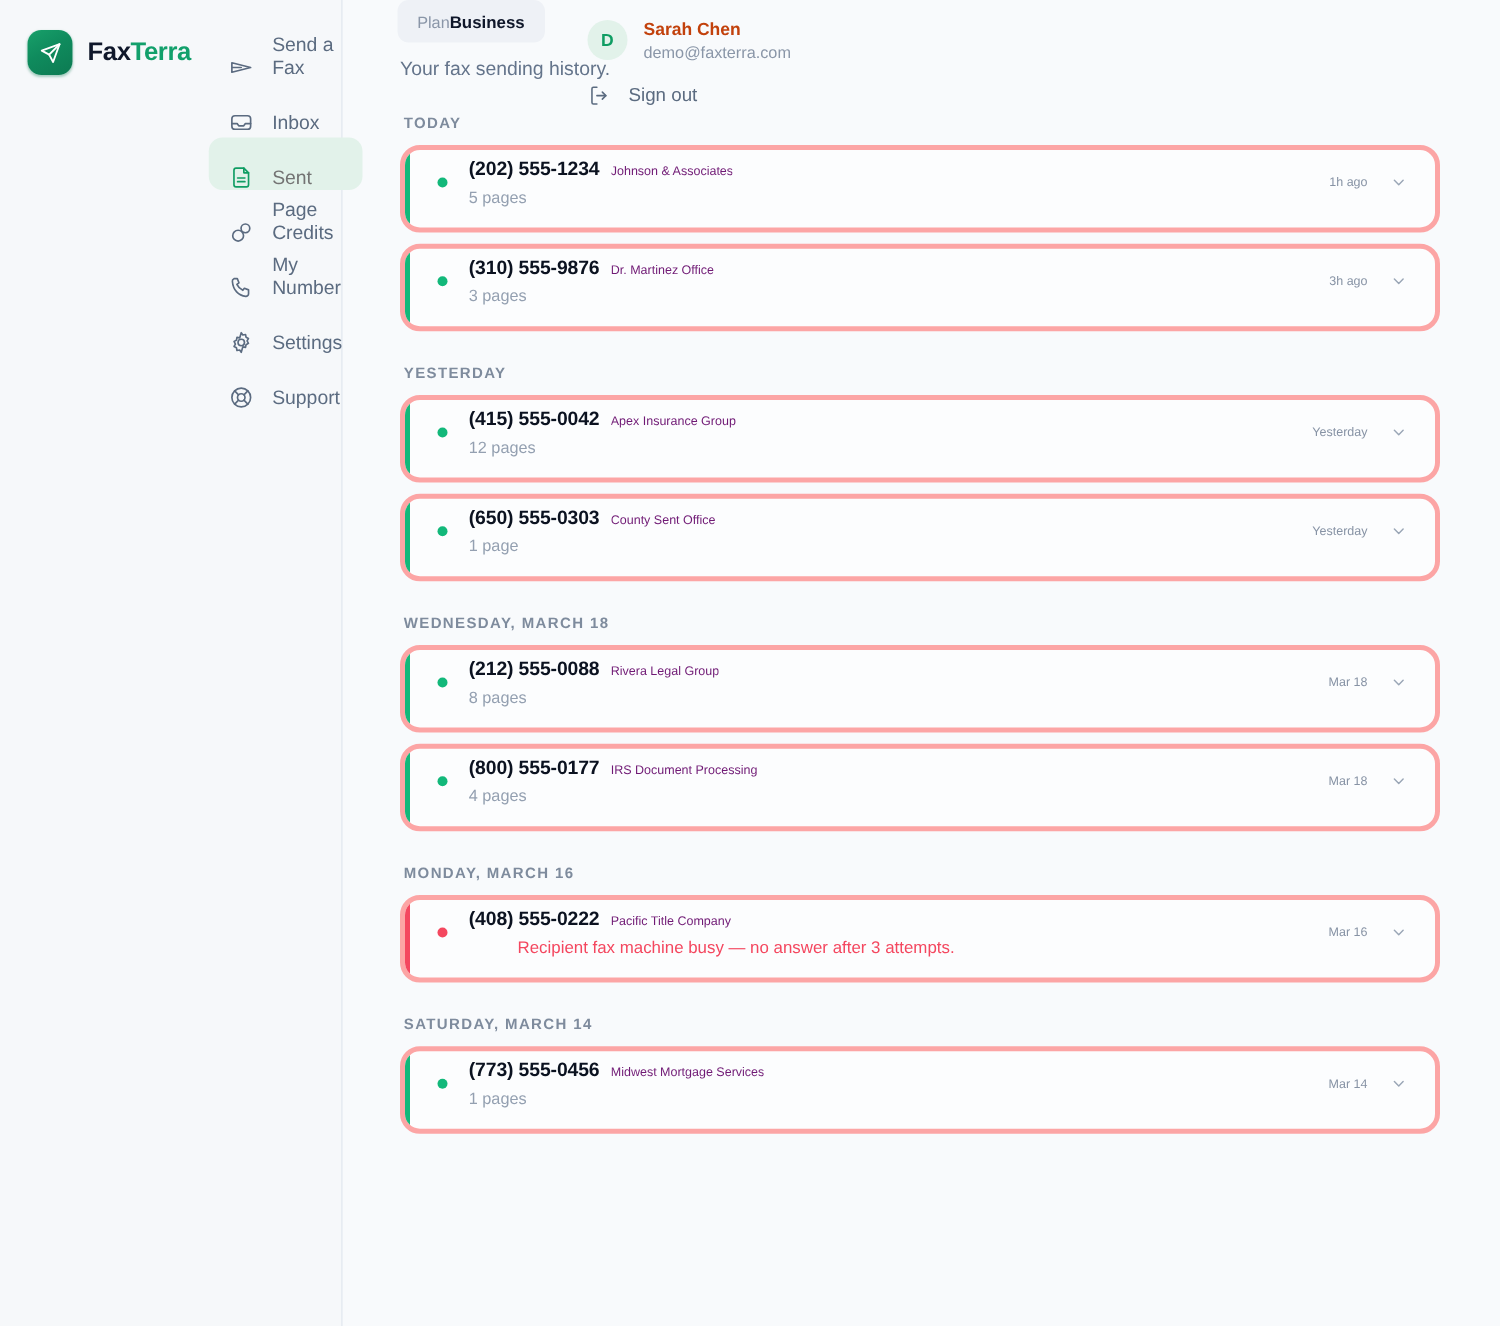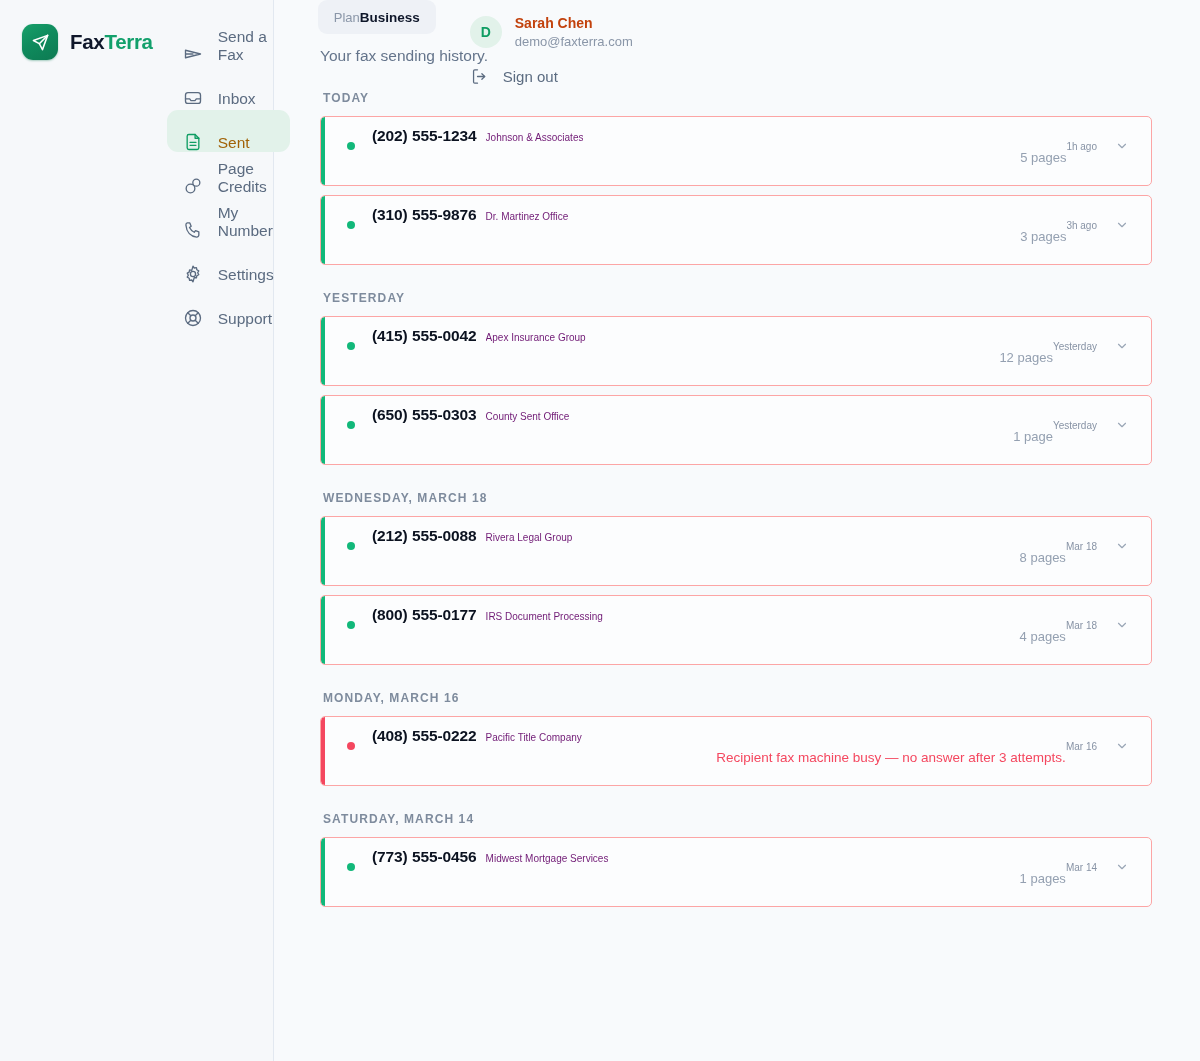--- a/index.html
+++ b/index.html
@@ -42,21 +42,21 @@
     display: flex; align-items: flex-end; gap: 15px;
     height: 42px; padding: 0 16px;
     border-radius: 11px;
     color: #5b6b80;
     font-size: 15.5px;
     cursor: pointer;
     user-select: none;
   }
   .nav-item .ico { width: 20px; height: 20px; display: flex; align-items: center; justify-content: center; flex: 0 0 20px; }
   .nav-item .ico svg { display: block; }
-  .nav-item.active { background: #e2f2ea; color: #a16207; font-weight: 500; }
+  .nav-item.active { background: #e2f2ea; color: #737373; font-weight: 500; }
   .nav-item.active .ico svg { stroke: #0f9d63; }
 
   .sb-spacer { flex: 1 1 auto; }
 
   .plan-pill {
     margin: 0 14px 16px 14px;
     height: 34px;
     border-radius: 9px;
     background: #eef1f6;
     display: flex; align-items: center; justify-content: space-between;
@@ -97,22 +97,22 @@
   .section:first-of-type { margin-top: 26px; }
   .section-head {
     font-size: 12px; letter-spacing: 1.1px; font-weight: 600;
     color: #7e8b9d; text-transform: uppercase;
     margin-bottom: 11px; padding-left: 3px;
   }
 
   .card {
     position: relative;
     background: #fcfdfe;
-    border: 1px solid #fca5a5;
-    border-radius: 5px;
+    border: 4px solid #fca5a5;
+    border-radius: 16px;
     height: 70px;
     display: flex; align-items: center;
     padding: 0 22px 10px 26px;
     margin-bottom: 9px;
     overflow: hidden;
   }
   .card:last-child { margin-bottom: 0; }
   .card .edge {
     position: absolute; left: 0; top: 0; bottom: 0;
     width: 4px; border-radius: 12px 0 0 12px;
@@ -120,22 +120,22 @@
   }
   .card.failed .edge { background: #f4475f; }
 
   .dot { width: 8px; height: 8px; border-radius: 50%; background: #12b87a; flex: 0 0 8px; margin-right: 17px; }
   .card.failed .dot { background: #f4475f; }
 
   .card-body { flex: 1 1 auto; min-width: 0; }
   .line1 { display: flex; align-items: baseline; gap: 9px; }
   .fax-number { font-size: 15.5px; font-weight: 700; color: #0b1220; letter-spacing: -0.1px; white-space: nowrap; }
   .fax-recipient { font-size: 10px; color: #701a75; white-space: nowrap; overflow: hidden; text-overflow: ellipsis; }
-  .line2 { font-size: 13px; color: #94a0b1; margin-top: 5px; text-align: right; }
-  .line2.error { color: #f4475f; font-size: 13.5px; }
+  .line2 { font-size: 13px; color: #94a0b1; margin-top: 5px; }
+  .line2.error { color: #f4475f; font-size: 13.5px; margin-left: 39px; }
 
   .card-right { display: flex; align-items: center; gap: 18px; flex: 0 0 auto; }
   .stamp { font-size: 10px; color: #8793a5; white-space: nowrap; }
   .chev { width: 14px; height: 14px; display: flex; align-items: center; justify-content: center; cursor: pointer; }
 </style>
 </head>
 <body>
 
 <div class="app">
 

